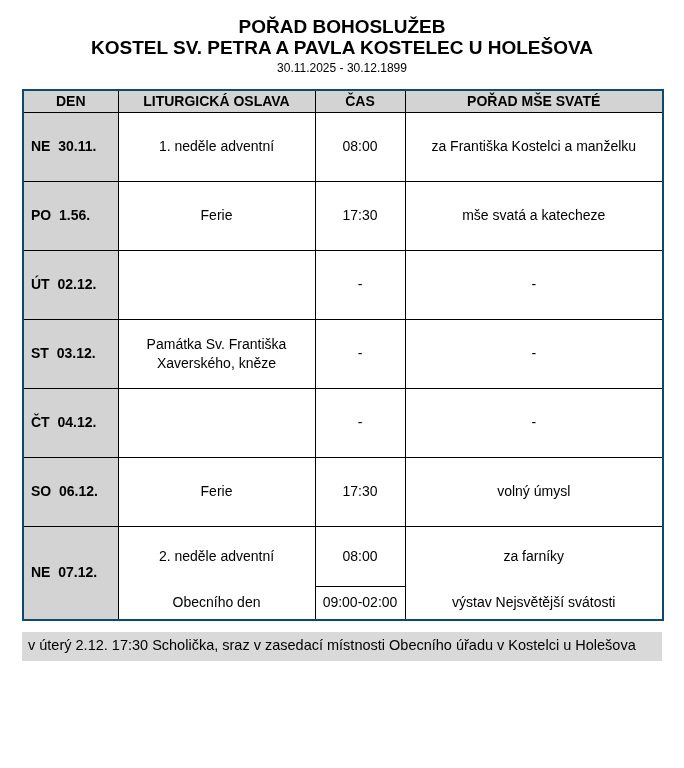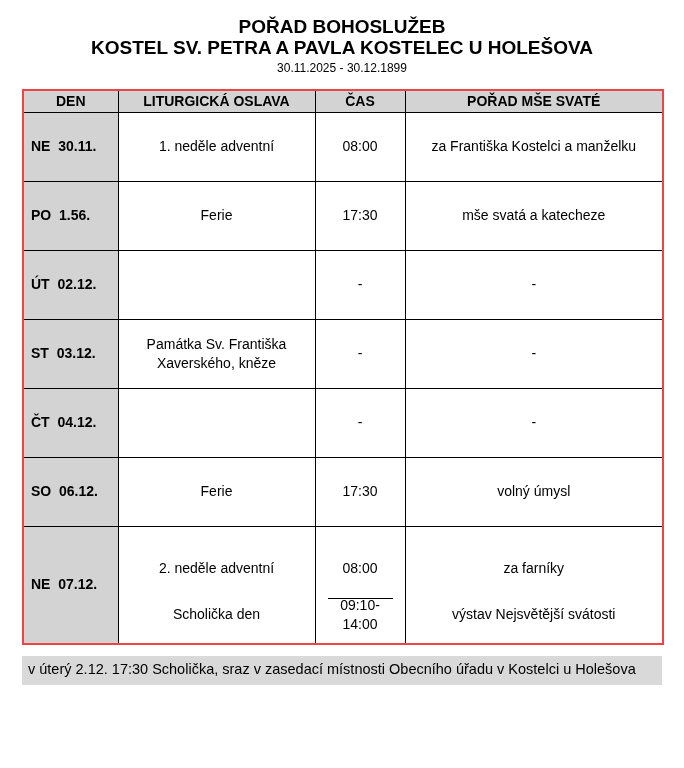--- a/index.html
+++ b/index.html
@@ -21,21 +21,21 @@
     font-size: 12px;
     font-weight: normal;
     line-height: 21px;
     text-align: center;
   }
 
   table.schedule {
     border-collapse: collapse;
     width: 640px;
     table-layout: fixed;
-    border: 2px solid #ef4444;
+    border: 2px solid #0c4a6e;
   }
   .schedule th, .schedule td {
     border: 1px solid #000;
     font-size: 14px;
     text-align: center;
     vertical-align: middle;
     overflow: hidden;
   }
   .schedule thead th {
     height: 22px;
@@ -45,21 +45,21 @@
   .schedule tbody td { height: 69px; line-height: 19px; }
   .schedule td.den {
     background: var(--den-bg, #d3d3d3);
     font-weight: bold;
     text-align: left;
     padding-left: 7px;
     white-space: pre;
   }
   .schedule td.celebration { padding: 0 8px; }
   .schedule tr.split-row td { height: 94px; }
-  .schedule td.split { padding: 12px; vertical-align: top; }
+  .schedule td.split { padding: 0; vertical-align: top; }
   .split-top {
     height: 59px;
     display: flex;
     align-items: center;
     justify-content: center;
   }
   .split-bottom {
     height: 33px;
     display: flex;
     align-items: center;
@@ -137,25 +137,25 @@
       <tr>
         <td class="den">SO  06.12.</td>
         <td class="celebration">Ferie</td>
         <td>17:30</td>
         <td>volný úmysl</td>
       </tr>
       <tr class="split-row">
         <td class="den">NE  07.12.</td>
         <td class="split">
           <div class="split-top">2. neděle adventní</div>
-          <div class="split-bottom">Scholička den</div>
+          <div class="split-bottom">Obecního den</div>
         </td>
         <td class="split">
           <div class="split-top">08:00</div>
-          <div class="split-bottom lined">09:10-14:00</div>
+          <div class="split-bottom lined">09:00-02:00</div>
         </td>
         <td class="split">
           <div class="split-top">za farníky</div>
           <div class="split-bottom">výstav Nejsvětější svátosti</div>
         </td>
       </tr>
     </tbody>
   </table>
 
   <div class="footer-note">v úterý 2.12. 17:30 Scholička, sraz v zasedací místnosti Obecního úřadu v Kostelci u Holešova</div>

